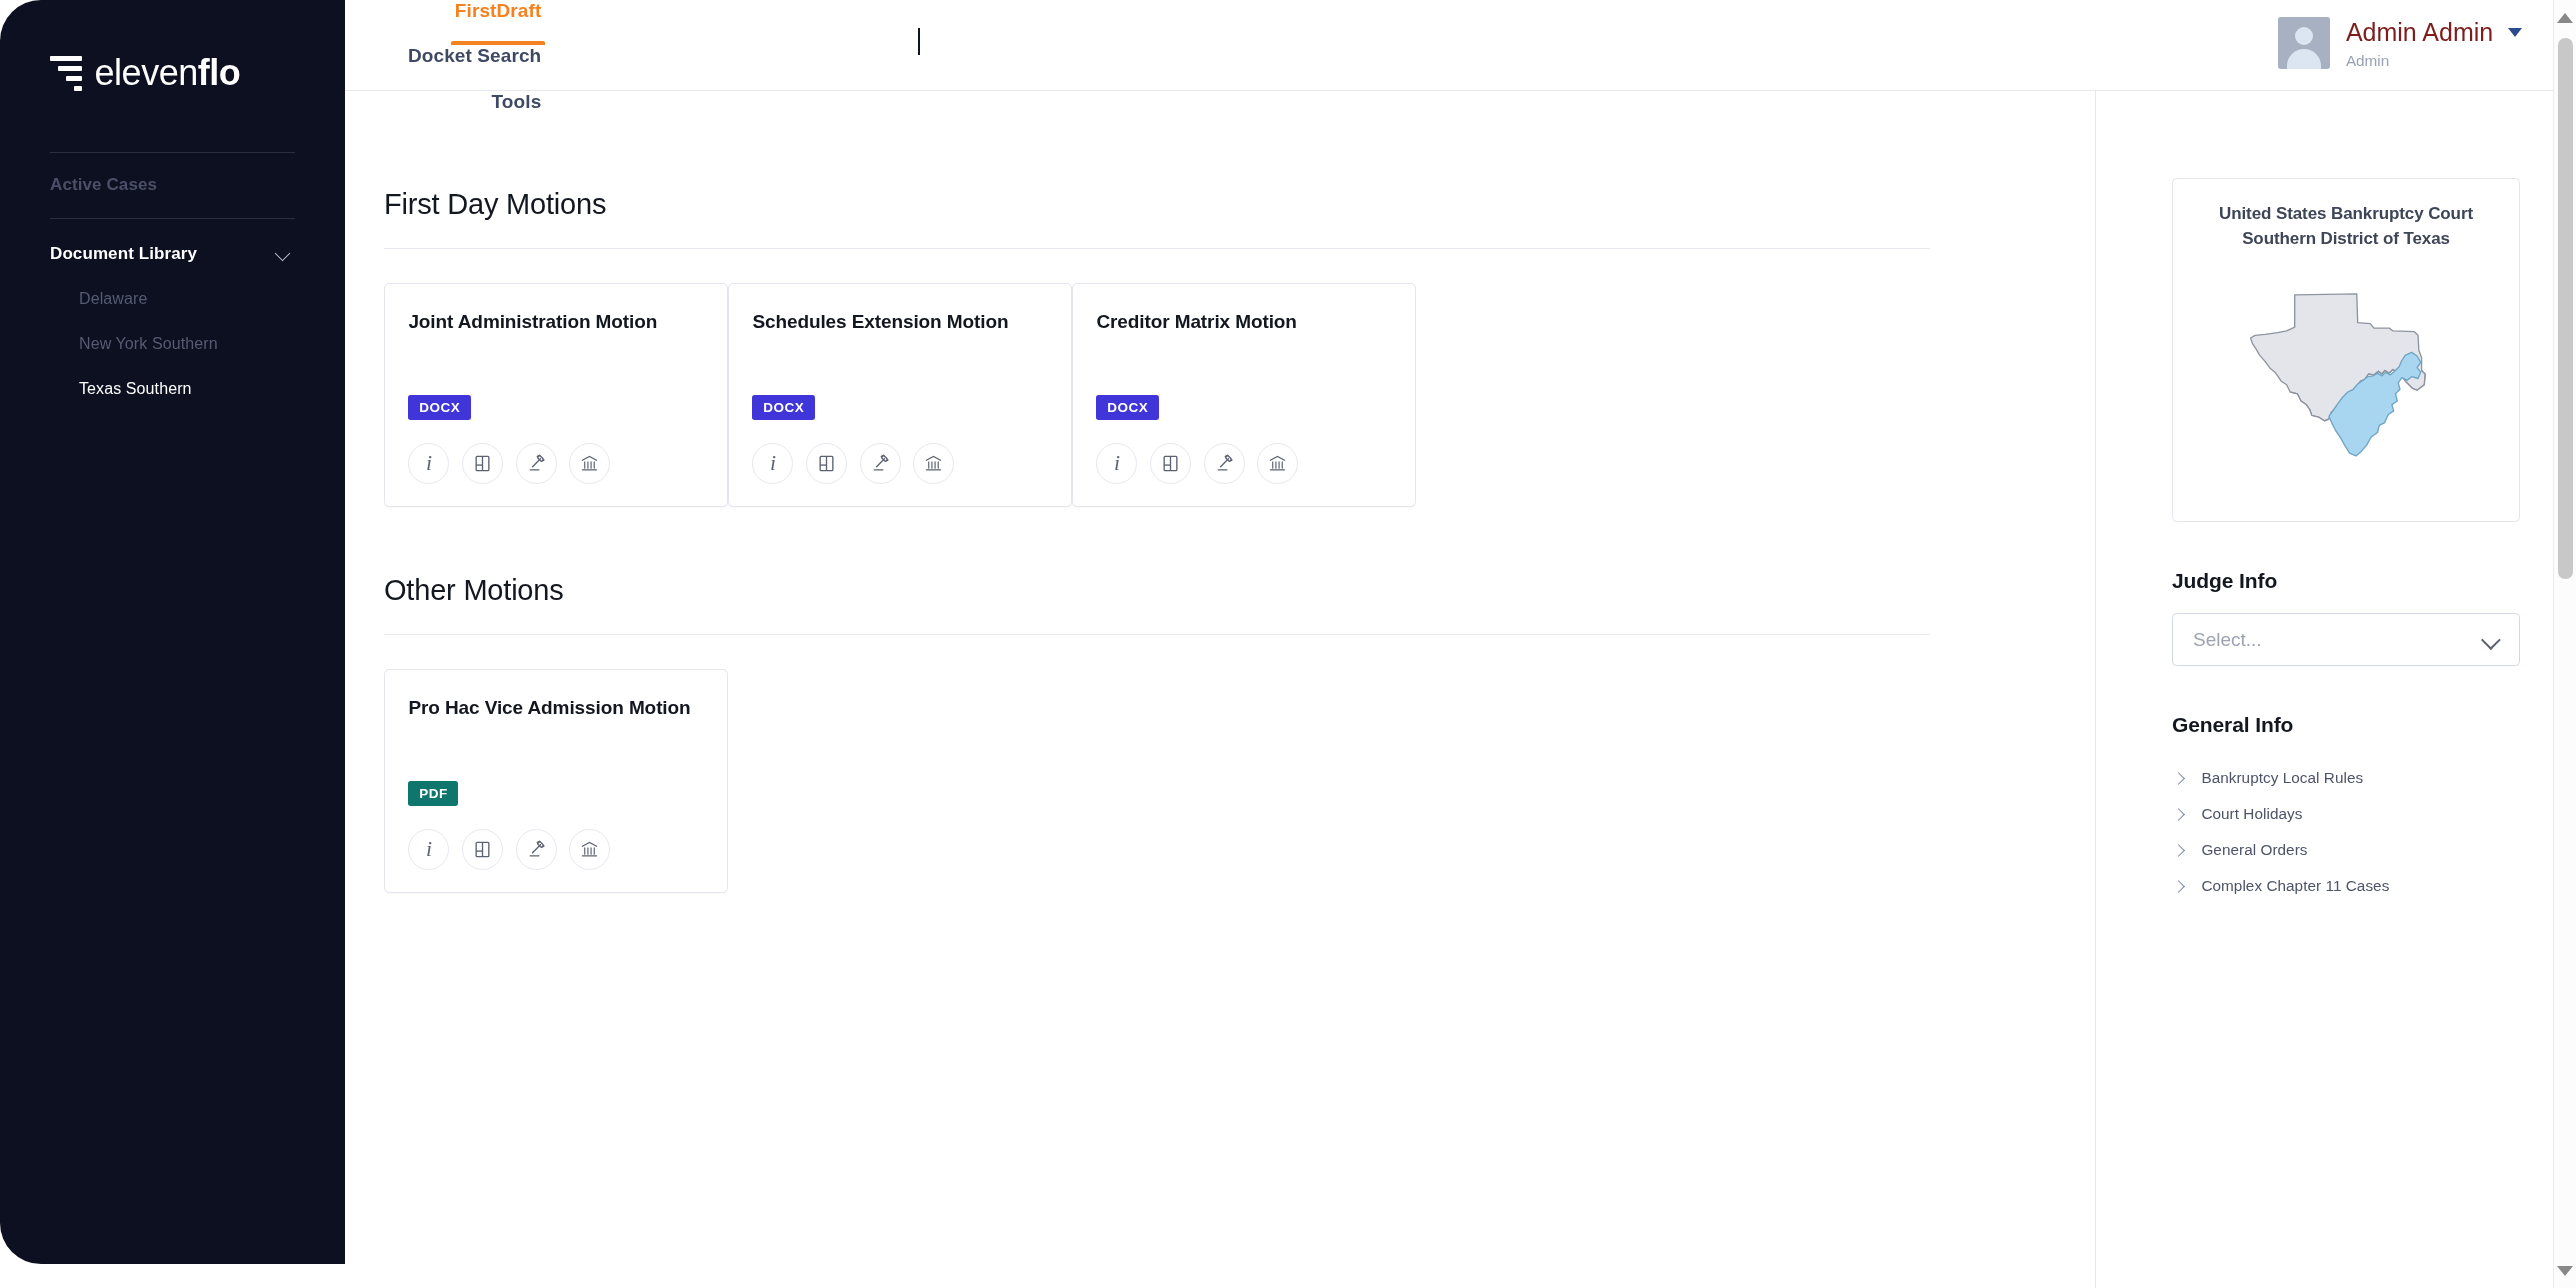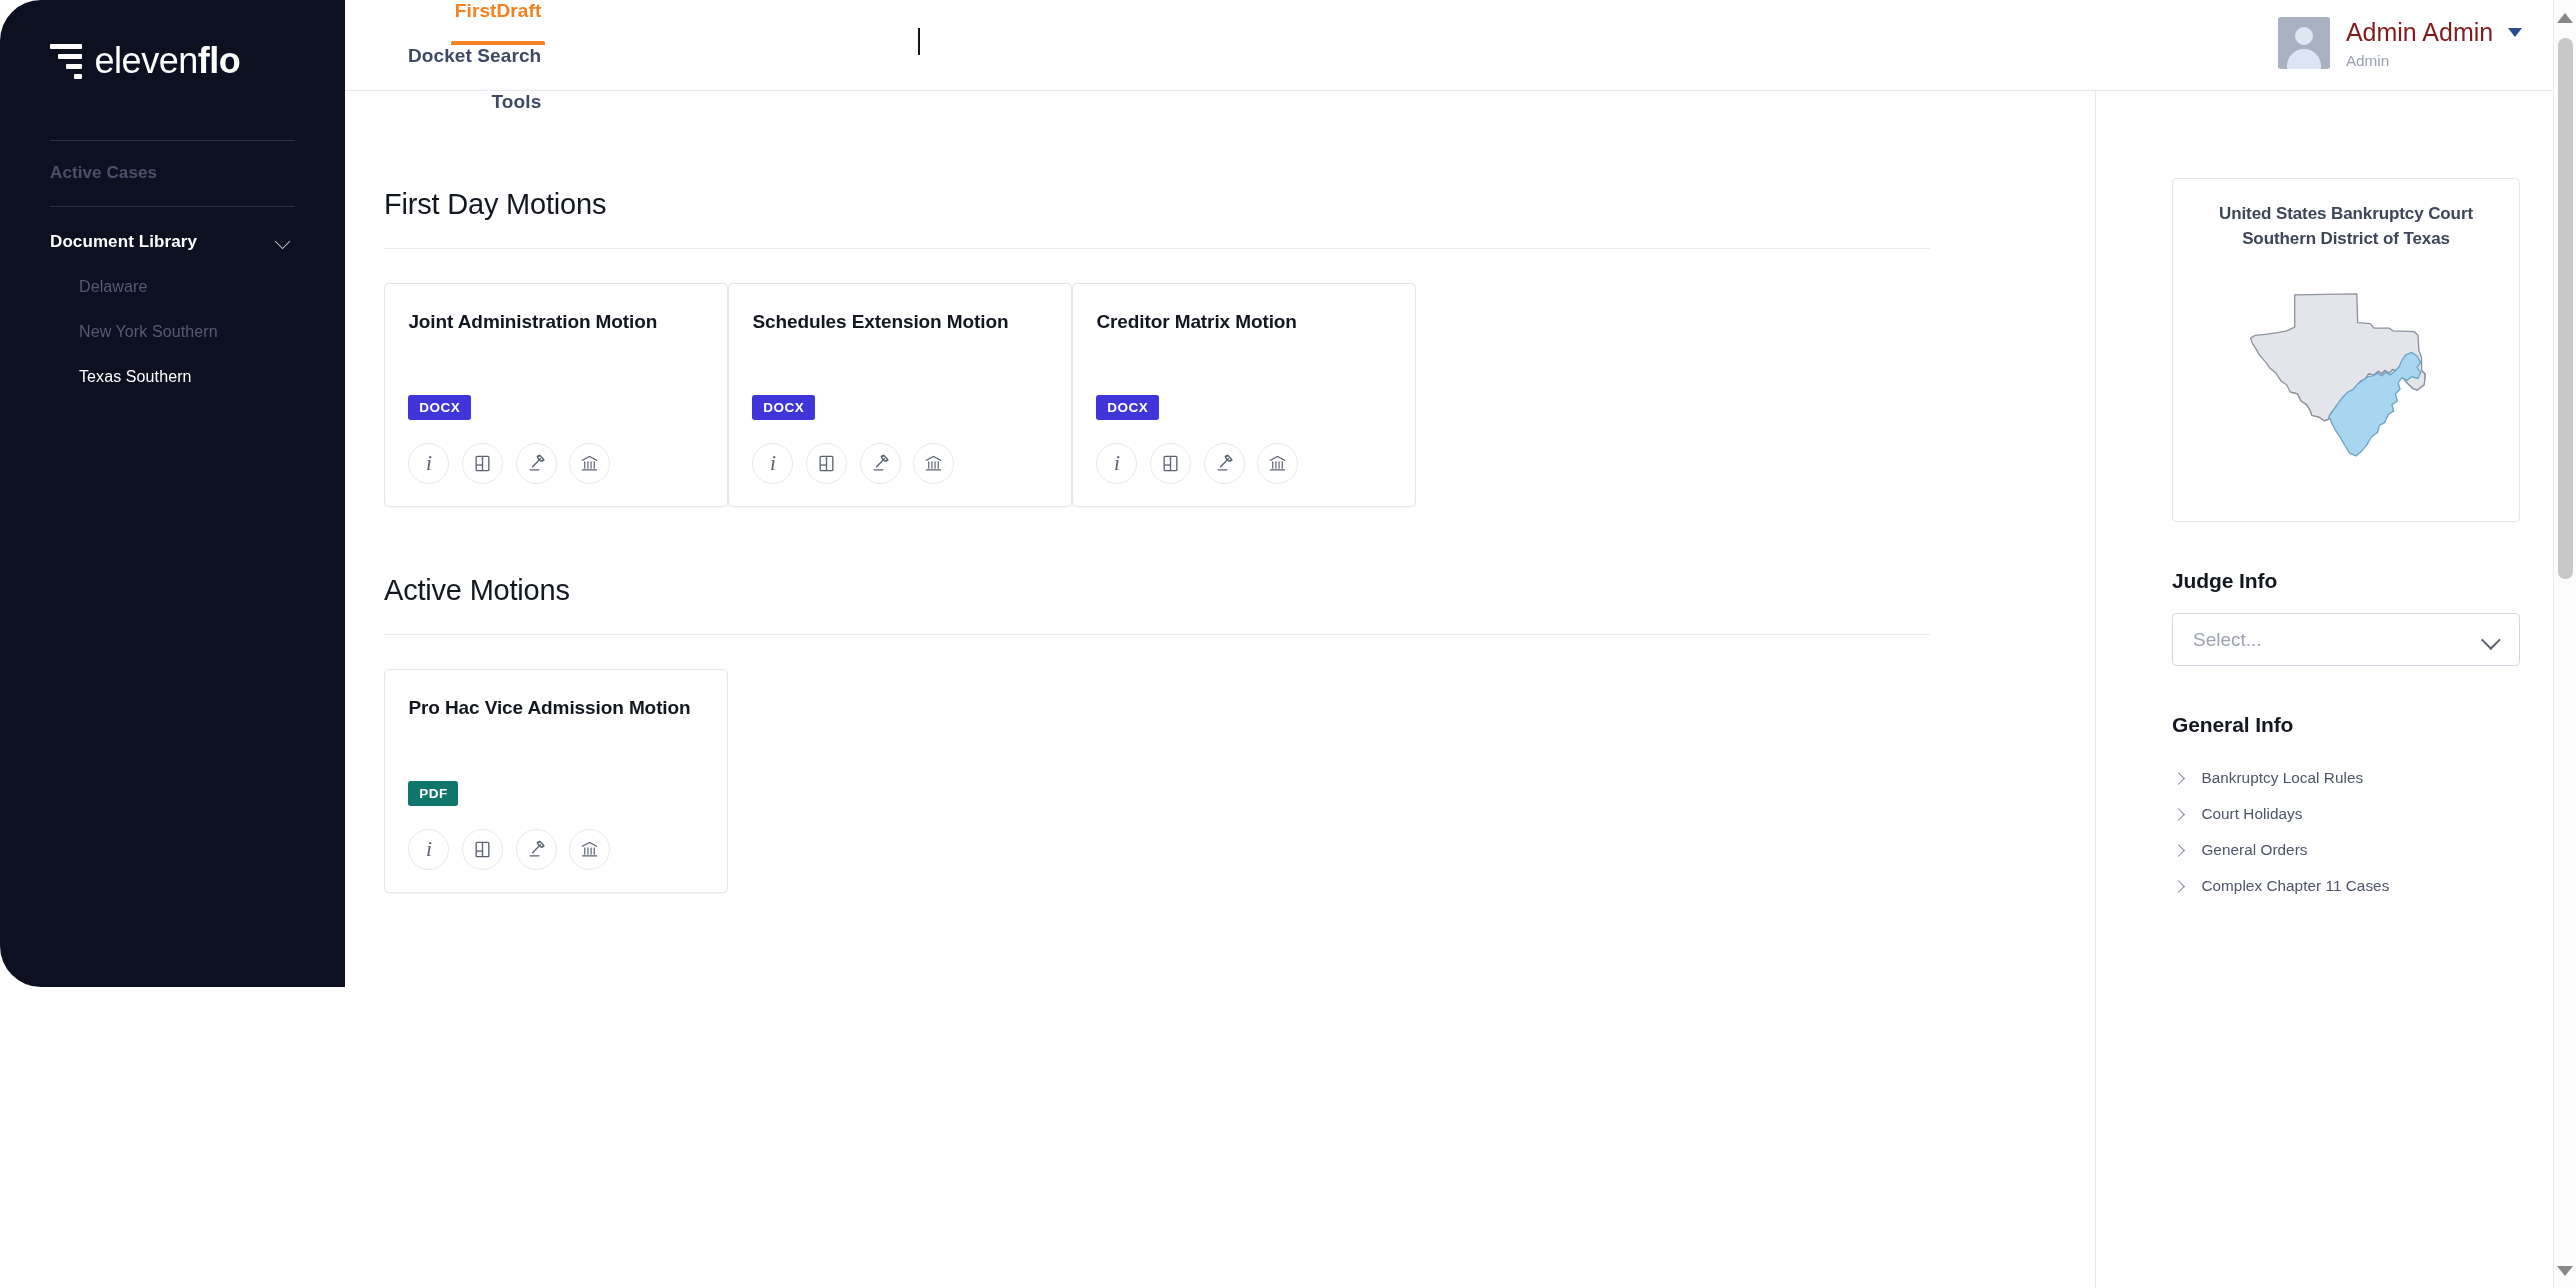--- a/index.html
+++ b/index.html
@@ -18,27 +18,27 @@
     position: relative;
     width: 2576px;
     height: 1289px;
     background: #ffffff;
     display: flex;
   }
 
   
   .sidebar {
     width: 345px;
-    height: 987px;
+    height: 1264px;
     background: #0d1021;
     border-top-left-radius: 41px;
     border-bottom-left-radius: 41px;
     flex: 0 0 345px;
     position: relative;
-    padding-top: 0;
+    padding-top: 12px;
   }
 
   .logo-wrap {
     display: flex;
     align-items: center;
     gap: 12.6px;
     padding: 31px 0 0 50px;
     height: 90px;
   }
   .logo-mark {
@@ -635,21 +635,21 @@
                       <line x1="18" y1="10" x2="18" y2="18"></line>
                   </svg>
                 </div>
               </div>
             </div>
 
           </div>
 
           <div class="section-gap"></div>
 
-          <h2 class="section-title">Active Motions</h2>
+          <h2 class="section-title">Other Motions</h2>
           <div class="section-rule"></div>
 
           <div class="cards-row">
             <div class="doc-card">
               <div class="doc-title">Pro Hac Vice Admission Motion</div>
               <div class="doc-spacer"></div>
               <span class="badge pdf">PDF</span>
               <div class="icon-row">
                 <div class="icon-btn">
                     <span class="iglyph">i</span>

